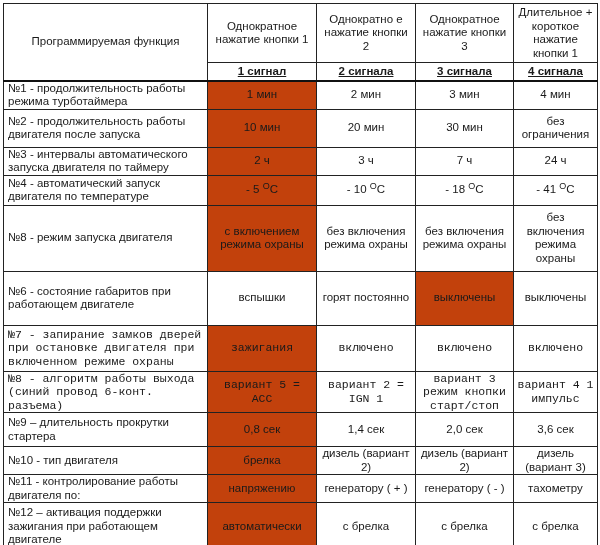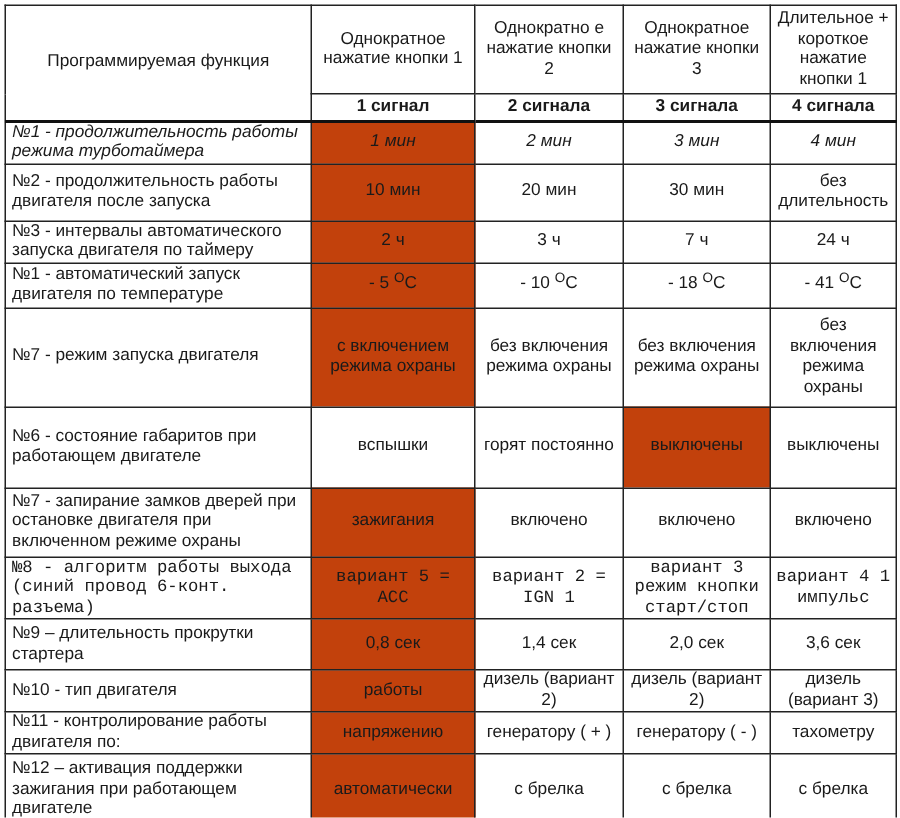--- a/index.html
+++ b/index.html
@@ -22,21 +22,21 @@
   }
   col.c0 { width: 204px; }
   col.c1 { width: 109px; }
   col.c2 { width: 99px; }
   col.c3 { width: 98px; }
   col.c4 { width: 84px; }
   td.func { text-align: left; padding-left: 4px; }
   td.val, th.val { text-align: center; }
   th.head-func { }
   .grey { background: #c2410c; }
-  th.sig { font-weight: bold; height: 16px; }
+  th.sig { font-weight: bold; height: 16px; text-decoration: underline; }
   sup { font-size: 9px; vertical-align: 4px; line-height: 0; }
   .thick-top td { border-top: 2px solid #111; }
 </style>
 </head>
 <body>
 
 <table>
   <colgroup>
     <col class="c0">
       <col class="c1">
@@ -53,63 +53,63 @@
       <th class="val">Длительное + короткое нажатие кнопки 1</th>
     </tr>
     <tr style="height:18px">
       <th class="val sig">1 сигнал</th>
       <th class="val sig">2 сигнала</th>
       <th class="val sig">3 сигнала</th>
       <th class="val sig">4 сигнала</th>
     </tr>
   </thead>
   <tbody id="tbody">
-  <tr class="thick-top" style="height: 27px; font-style: italic;">
+  <tr class="thick-top" style="height: 27px;">
         <td class="func">№1 - продолжительность работы режима турботаймера</td>
         <td class="val grey">1 мин</td>
         <td class="val">2 мин</td>
         <td class="val">3 мин</td>
         <td class="val">4 мин</td>
       </tr>
       <tr style="height: 38px;">
         <td class="func">№2 - продолжительность работы двигателя после запуска</td>
         <td class="val grey">10 мин</td>
         <td class="val">20 мин</td>
         <td class="val">30 мин</td>
-        <td class="val">без длительность</td>
+        <td class="val">без ограничения</td>
       </tr>
       <tr style="height: 27px;">
         <td class="func">№3 - интервалы автоматического запуска двигателя по таймеру</td>
         <td class="val grey">2 ч</td>
         <td class="val">3 ч</td>
         <td class="val">7 ч</td>
         <td class="val">24 ч</td>
       </tr>
       <tr style="height: 30px;">
-        <td class="func">№1 - автоматический запуск двигателя по температуре</td>
+        <td class="func">№4 - автоматический запуск двигателя по температуре</td>
         <td class="val grey"><span>- 5</span> <sup>O</sup><span>C</span></td>
         <td class="val"><span>- 10</span> <sup>O</sup><span>C</span></td>
         <td class="val"><span>- 18</span> <sup>O</sup><span>C</span></td>
         <td class="val"><span>- 41</span> <sup>O</sup><span>C</span></td>
       </tr>
       <tr style="height: 66px;">
-        <td class="func">№7 - режим запуска двигателя</td>
+        <td class="func">№8 - режим запуска двигателя</td>
         <td class="val grey">с включением режима охраны</td>
         <td class="val">без включения режима охраны</td>
         <td class="val">без включения режима охраны</td>
         <td class="val">без включения режима охраны</td>
       </tr>
       <tr style="height: 54px;">
         <td class="func">№6 - состояние габаритов при работающем двигателе</td>
         <td class="val">вспышки</td>
         <td class="val">горят постоянно</td>
         <td class="val grey">выключены</td>
         <td class="val">выключены</td>
       </tr>
-      <tr style="height: 46px;">
+      <tr style="height: 46px; font-family: Liberation Mono, monospace;">
         <td class="func">№7 - запирание замков дверей при остановке двигателя при включенном режиме охраны</td>
         <td class="val grey">зажигания</td>
         <td class="val">включено</td>
         <td class="val">включено</td>
         <td class="val">включено</td>
       </tr>
       <tr style="height: 39px; font-family: Liberation Mono, monospace;">
         <td class="func">№8 - алгоритм работы выхода (синий провод 6-конт. разъема)</td>
         <td class="val grey">вариант 5 = ACC</td>
         <td class="val">вариант 2 = IGN 1</td>
@@ -118,21 +118,21 @@
       </tr>
       <tr style="height: 34px; margin-top: 12px;">
         <td class="func">№9 – длительность прокрутки стартера</td>
         <td class="val grey">0,8 сек</td>
         <td class="val">1,4 сек</td>
         <td class="val">2,0 сек</td>
         <td class="val">3,6 сек</td>
       </tr>
       <tr style="height: 23px;">
         <td class="func">№10 - тип двигателя</td>
-        <td class="val grey">работы</td>
+        <td class="val grey">брелка</td>
         <td class="val">дизель (вариант 2)</td>
         <td class="val">дизель (вариант 2)</td>
         <td class="val">дизель (вариант 3)</td>
       </tr>
       <tr style="height: 28px;">
         <td class="func">№11 - контролирование работы двигателя по:</td>
         <td class="val grey">напряжению</td>
         <td class="val">генератору ( + )</td>
         <td class="val">генератору ( - )</td>
         <td class="val">тахометру</td>

